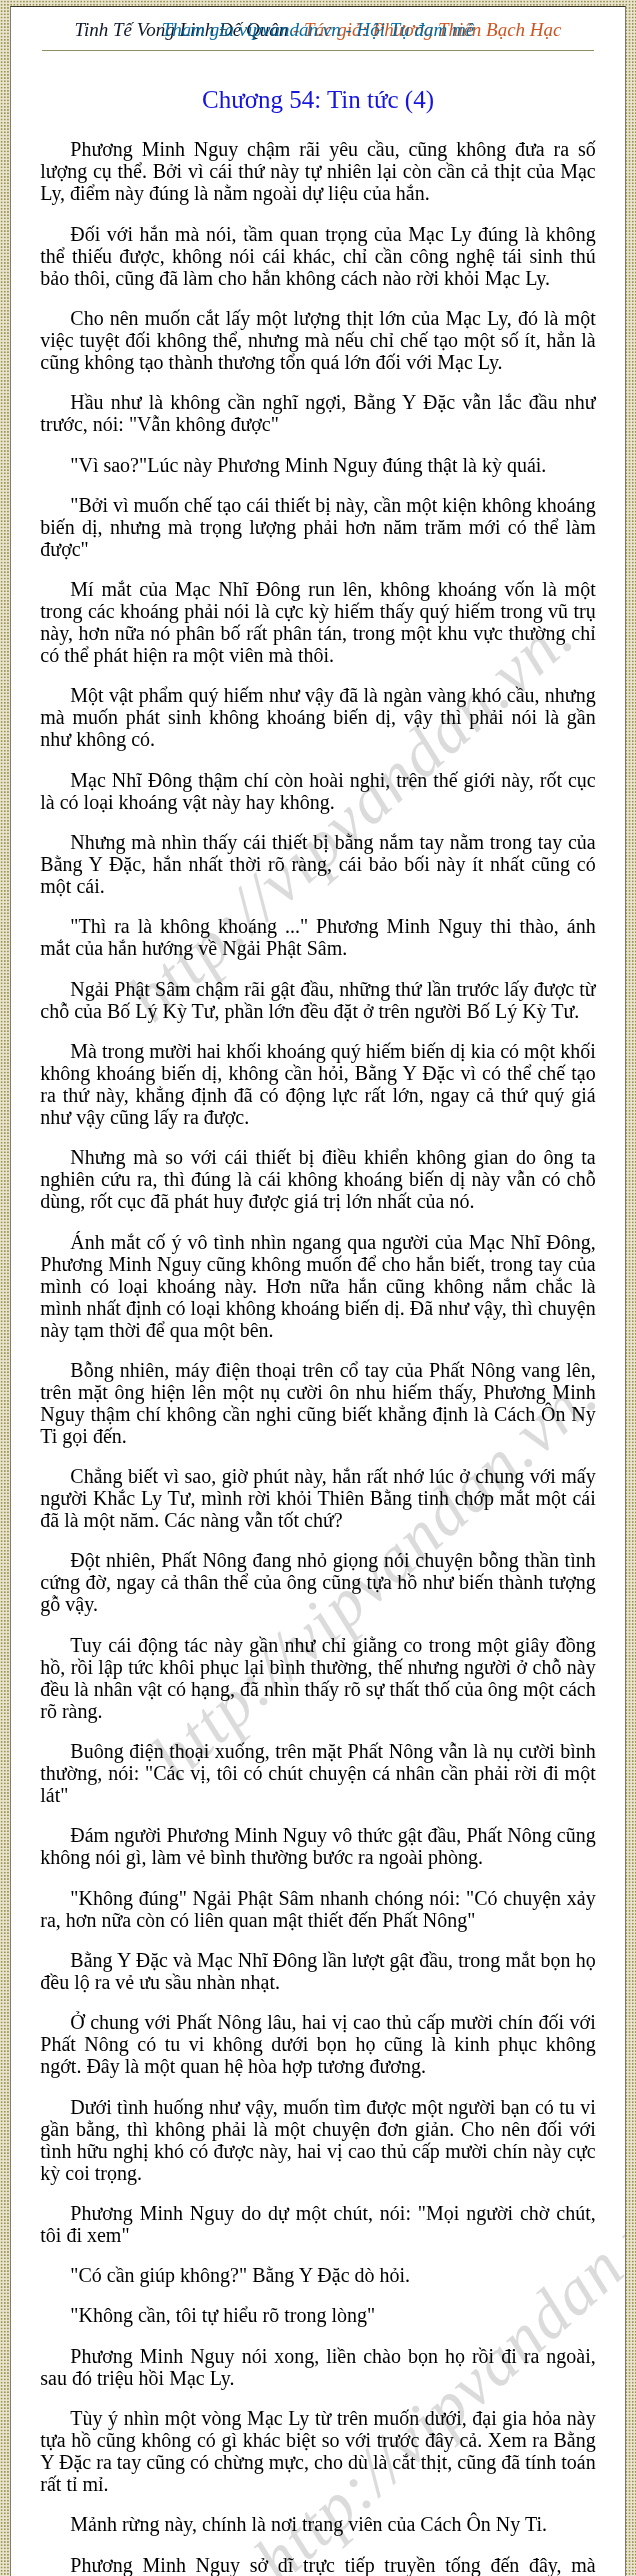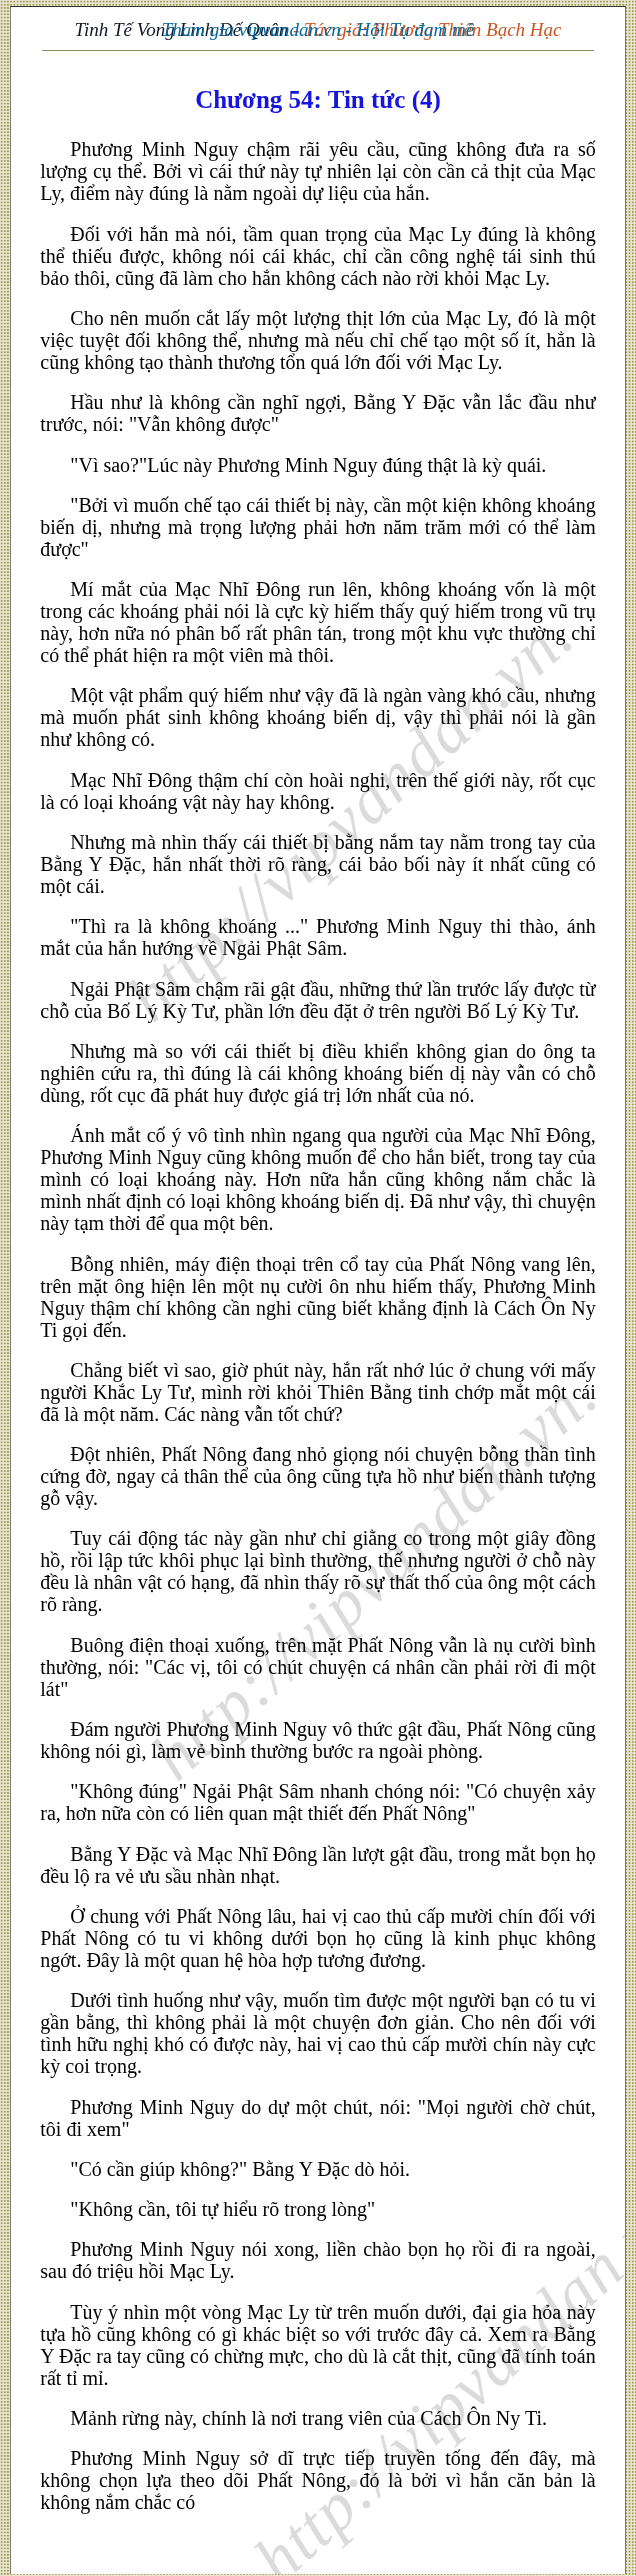--- a/index.html
+++ b/index.html
@@ -48,21 +48,21 @@
     color:#0369a1;
   }
   .header-rule{
     border:none;
     border-top:0.8px solid #8f8f62;
     margin:8px 1.6px 0 1.6px;
   }
   .chapter-title{
     color:#1515dd;
     font-size:25px;
-    font-weight:bold;
+    font-weight:normal;
     text-align:center;
     margin:35px 0 24px 0;
   }
   .paragraphs{position:relative;z-index:2;}
   .para{
     color:#000;
     font-size:20px;
     line-height:22px;
     text-align:justify;
     text-indent:30px;
@@ -109,20 +109,21 @@
         <p class="para">Cho nên muốn cắt lấy một lượng thịt lớn của Mạc Ly, đó là một việc tuyệt đối không thể, nhưng mà nếu chỉ chế tạo một số ít, hẳn là cũng không tạo thành thương tổn quá lớn đối với Mạc Ly.</p>
         <p class="para">Hầu như là không cần nghĩ ngợi, Bằng Y Đặc vẫn lắc đầu như trước, nói: "Vẫn không được"</p>
         <p class="para">"Vì sao?"Lúc này Phương Minh Nguy đúng thật là kỳ quái.</p>
         <p class="para">"Bởi vì muốn chế tạo cái thiết bị này, cần một kiện không khoáng biến dị, nhưng mà trọng lượng phải hơn năm trăm mới có thể làm được"</p>
         <p class="para">Mí mắt của Mạc Nhĩ Đông run lên, không khoáng vốn là một trong các khoáng phải nói là cực kỳ hiếm thấy quý hiếm trong vũ trụ này, hơn nữa nó phân bố rất phân tán, trong một khu vực thường chỉ có thể phát hiện ra một viên mà thôi.</p>
         <p class="para">Một vật phẩm quý hiếm như vậy đã là ngàn vàng khó cầu, nhưng mà muốn phát sinh không khoáng biến dị, vậy thì phải nói là gần như không có.</p>
         <p class="para">Mạc Nhĩ Đông thậm chí còn hoài nghi, trên thế giới này, rốt cục là có loại khoáng vật này hay không.</p>
         <p class="para">Nhưng mà nhìn thấy cái thiết bị bằng nắm tay nằm trong tay của Bằng Y Đặc, hắn nhất thời rõ ràng, cái bảo bối này ít nhất cũng có một cái.</p>
         <p class="para">"Thì ra là không khoáng ..." Phương Minh Nguy thi thào, ánh mắt của hắn hướng về Ngải Phật Sâm.</p>
         <p class="para">Ngải Phật Sâm chậm rãi gật đầu, những thứ lần trước lấy được từ chỗ của Bố Lý Kỳ Tư, phần lớn đều đặt ở trên người Bố Lý Kỳ Tư.</p>
+        <p class="para">Mà trong mười hai khối khoáng quý hiếm biến dị kia có một khối không khoáng biến dị, không cần hỏi, Bằng Y Đặc vì có thể chế tạo ra thứ này, khẳng định đã có động lực rất lớn, ngay cả thứ quý giá như vậy cũng lấy ra được.</p>
         <p class="para">Nhưng mà so với cái thiết bị điều khiển không gian do ông ta nghiên cứu ra, thì đúng là cái không khoáng biến dị này vẫn có chỗ dùng, rốt cục đã phát huy được giá trị lớn nhất của nó.</p>
         <p class="para">Ánh mắt cố ý vô tình nhìn ngang qua người của Mạc Nhĩ Đông, Phương Minh Nguy cũng không muốn để cho hắn biết, trong tay của mình có loại khoáng này. Hơn nữa hắn cũng không nắm chắc là mình nhất định có loại không khoáng biến dị. Đã như vậy, thì chuyện này tạm thời để qua một bên.</p>
         <p class="para">Bỗng nhiên, máy điện thoại trên cổ tay của Phất Nông vang lên, trên mặt ông hiện lên một nụ cười ôn nhu hiếm thấy, Phương Minh Nguy thậm chí không cần nghi cũng biết khẳng định là Cách Ôn Ny Ti gọi đến.</p>
         <p class="para">Chẳng biết vì sao, giờ phút này, hắn rất nhớ lúc ở chung với mấy người Khắc Ly Tư, mình rời khỏi Thiên Bằng tinh chớp mắt một cái đã là một năm. Các nàng vẫn tốt chứ?</p>
         <p class="para">Đột nhiên, Phất Nông đang nhỏ giọng nói chuyện bỗng thần tình cứng đờ, ngay cả thân thể của ông cũng tựa hồ như biến thành tượng gỗ vậy.</p>
         <p class="para">Tuy cái động tác này gần như chỉ giằng co trong một giây đồng hồ, rồi lập tức khôi phục lại bình thường, thế nhưng người ở chỗ này đều là nhân vật có hạng, đã nhìn thấy rõ sự thất thố của ông một cách rõ ràng.</p>
         <p class="para">Buông điện thoại xuống, trên mặt Phất Nông vẫn là nụ cười bình thường, nói: "Các vị, tôi có chút chuyện cá nhân cần phải rời đi một lát"</p>
         <p class="para">Đám người Phương Minh Nguy vô thức gật đầu, Phất Nông cũng không nói gì, làm vẻ bình thường bước ra ngoài phòng.</p>
         <p class="para">"Không đúng" Ngải Phật Sâm nhanh chóng nói: "Có chuyện xảy ra, hơn nữa còn có liên quan mật thiết đến Phất Nông"</p>
         <p class="para">Bằng Y Đặc và Mạc Nhĩ Đông lần lượt gật đầu, trong mắt bọn họ đều lộ ra vẻ ưu sầu nhàn nhạt.</p>

